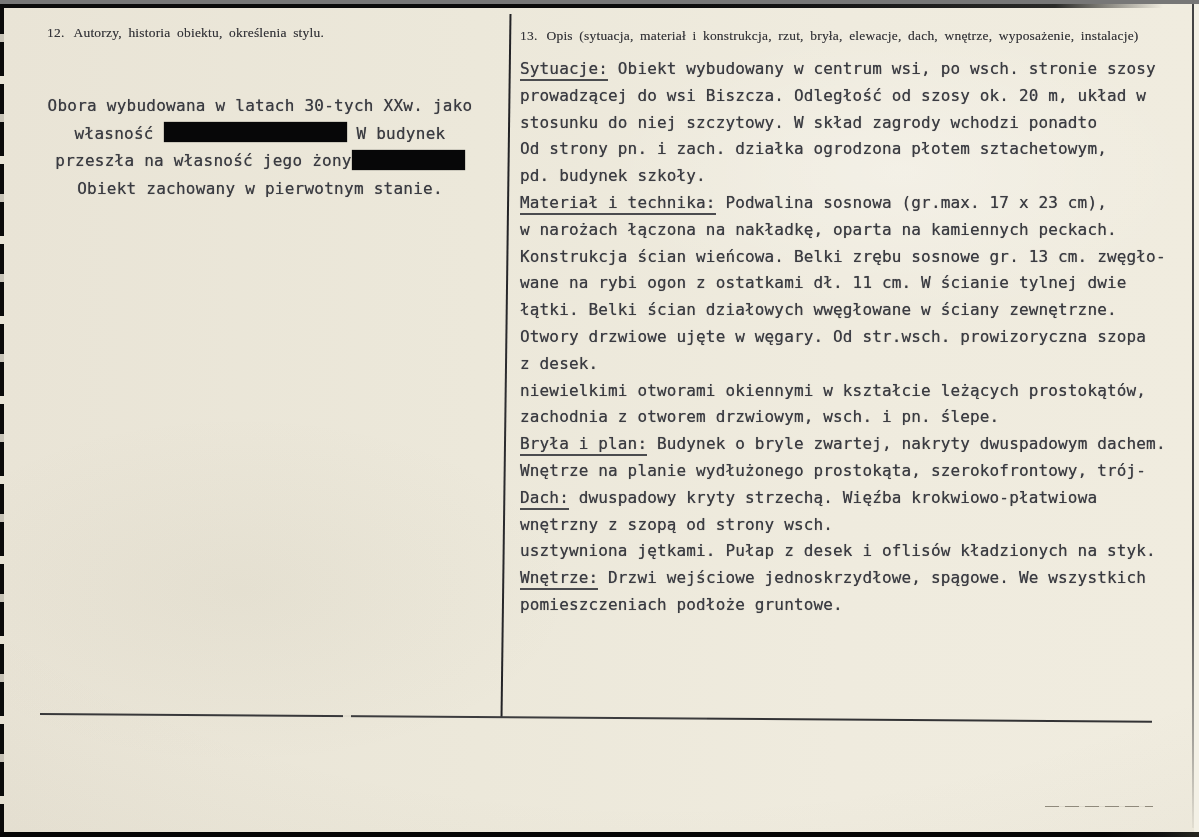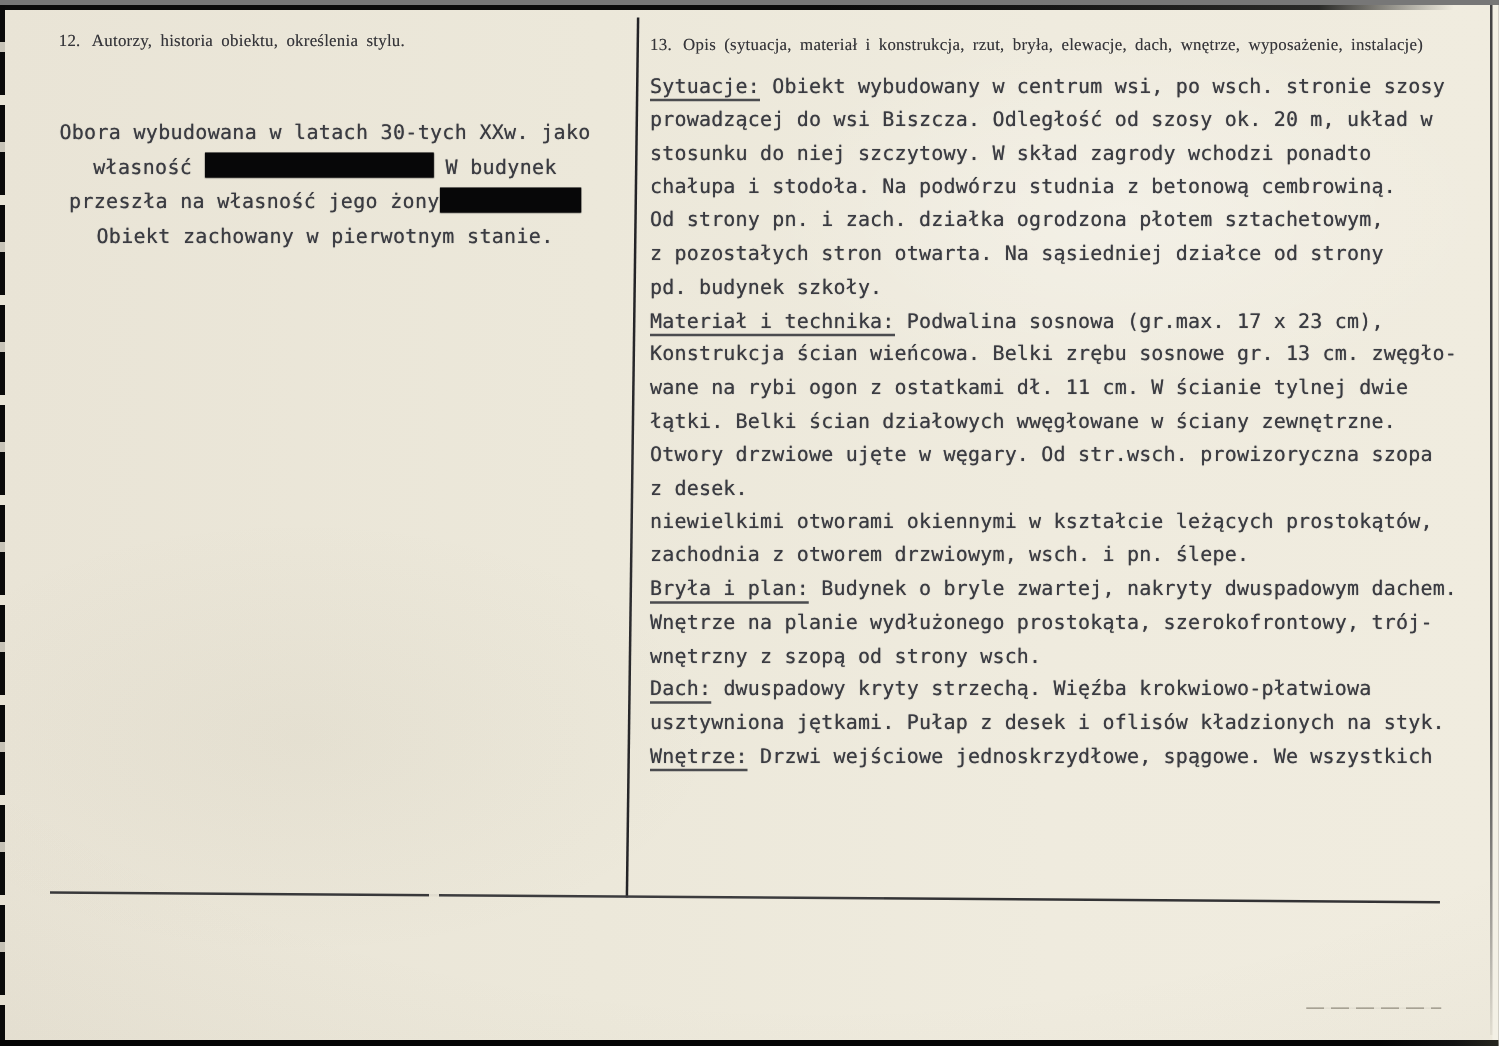--- a/index.html
+++ b/index.html
@@ -111,38 +111,38 @@
   <div class="typedblock" id="left-text">
       <div class="line"><span>Obora wybudowana w latach 30-tych XXw. jako</span></div>
       <div class="line"><span>własność </span><span class="redact" style="width: 183px;"></span><span> W budynek</span></div>
       <div class="line"><span>przeszła na własność jego żony</span><span class="redact" style="width: 113px;"></span></div>
       <div class="line"><span>Obiekt zachowany w pierwotnym stanie.</span></div>
     </div>
   <div class="typedblock" id="right-text">
       <div class="line"><span class="u">Sytuacje:</span><span> Obiekt wybudowany w centrum wsi, po wsch. stronie szosy</span></div>
       <div class="line"><span>prowadzącej do wsi Biszcza. Odległość od szosy ok. 20 m, układ w</span></div>
       <div class="line"><span>stosunku do niej szczytowy. W skład zagrody wchodzi ponadto</span></div>
-      <div class="line"><span>chałupa i stodoła. Na podwórzu studnia z betonową cembrowiną.</span></div>
       <div class="line"><span>Od strony pn. i zach. działka ogrodzona płotem sztachetowym,</span></div>
-      <div class="line"><span>z pozostałych stron otwarta. Na sąsiedniej działce od strony</span></div>
       <div class="line"><span>pd. budynek szkoły.</span></div>
       <div class="line"><span class="u">Materiał i technika:</span><span> Podwalina sosnowa (gr.max. 17 x 23 cm),</span></div>
+      <div class="line"><span>w narożach łączona na nakładkę, oparta na kamiennych peckach.</span></div>
       <div class="line"><span>Konstrukcja ścian wieńcowa. Belki zrębu sosnowe gr. 13 cm. zwęgło-</span></div>
       <div class="line"><span>wane na rybi ogon z ostatkami dł. 11 cm. W ścianie tylnej dwie</span></div>
       <div class="line"><span>łątki. Belki ścian działowych wwęgłowane w ściany zewnętrzne.</span></div>
       <div class="line"><span>Otwory drzwiowe ujęte w węgary. Od str.wsch. prowizoryczna szopa</span></div>
       <div class="line"><span>z desek.</span></div>
       <div class="line"><span>niewielkimi otworami okiennymi w kształcie leżących prostokątów,</span></div>
       <div class="line"><span>zachodnia z otworem drzwiowym, wsch. i pn. ślepe.</span></div>
       <div class="line"><span class="u">Bryła i plan:</span><span> Budynek o bryle zwartej, nakryty dwuspadowym dachem.</span></div>
       <div class="line"><span>Wnętrze na planie wydłużonego prostokąta, szerokofrontowy, trój-</span></div>
+      <div class="line"><span class="u">Dach:</span><span> dwuspadowy kryty strzechą. Więźba krokwiowo-płatwiowa</span></div>
       <div class="line"><span>wnętrzny z szopą od strony wsch.</span></div>
-      <div class="line"><span class="u">Dach:</span><span> dwuspadowy kryty strzechą. Więźba krokwiowo-płatwiowa</span></div>
       <div class="line"><span>usztywniona jętkami. Pułap z desek i oflisów kładzionych na styk.</span></div>
       <div class="line"><span class="u">Wnętrze:</span><span> Drzwi wejściowe jednoskrzydłowe, spągowe. We wszystkich</span></div>
+      <div class="line"><span>pomieszczeniach podłoże gruntowe.</span></div>
     </div>
 
   <div class="edge-top"></div>
   <div class="edge-left"></div>
   <div class="edge-right-paper"></div>
   <div class="edge-right-line"></div>
   <div class="edge-bottom"></div>
   <div class="scratch"></div>
 
 </div>

